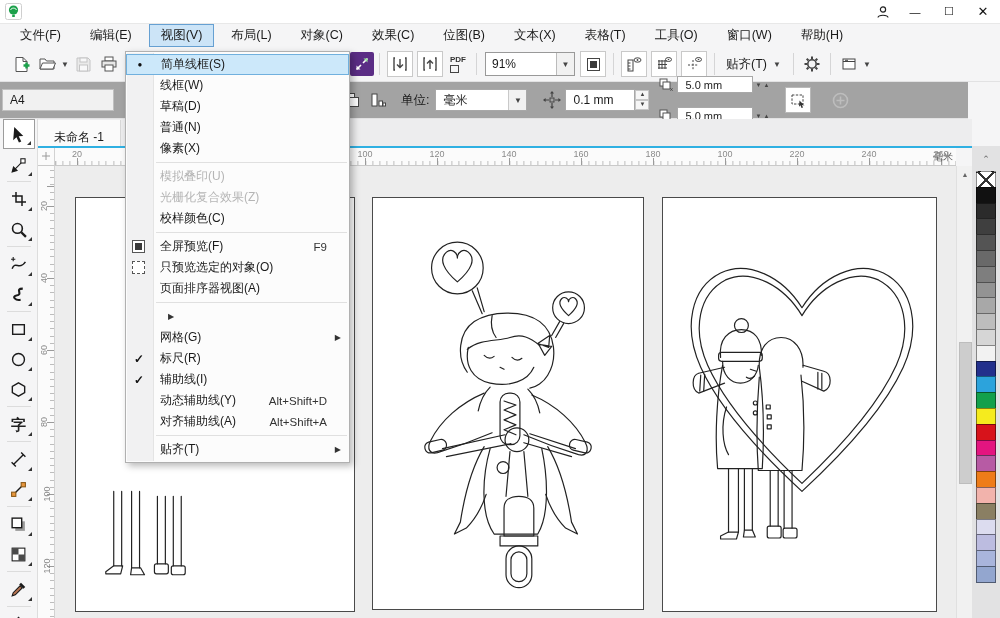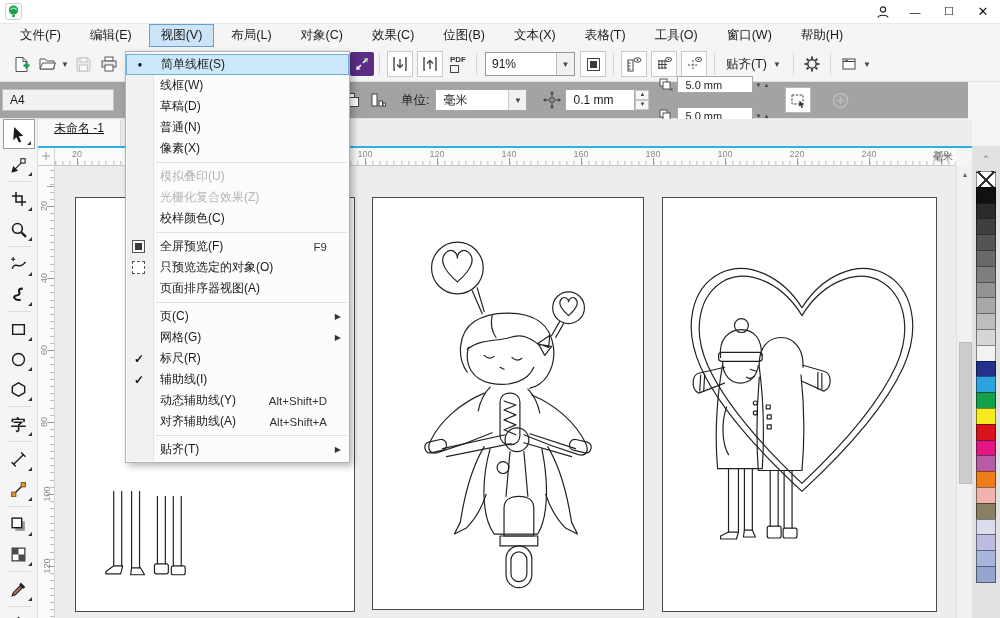--- a/index.html
+++ b/index.html
@@ -61,22 +61,22 @@
                  background:#f6f6f6;height:10px;box-sizing:border-box;}
   .dup-wrap{display:flex;flex-direction:column;gap:14px;margin-left:10px;flex:none;}
   .dup-row{display:flex;align-items:center;height:17px;}
   .dup-row .field{height:17px;width:76px;font-size:11px;}
   .dup-row .mini-spin{font-size:6px;color:#444;margin-left:2px;letter-spacing:2px;}
   .pb-btn{width:26px;height:26px;display:flex;align-items:center;justify-content:center;flex:none;}
   .pb-btn.framed{border:1px solid #b9b9b9;background:#fff;width:24px;height:24px;}
 
   
   #tabrow{left:38px;top:119px;width:934px;height:27px;background:#ededee;display:flex;align-items:flex-end;}
-  .doc-tab{height:26px;display:flex;align-items:flex-start;padding:0 16px;font-size:12px;
-           border-right:1px solid #d8d8d8;background:#ededee;text-decoration:underline;}
+  .doc-tab{height:26px;display:flex;align-items:flex-end;padding:0 16px;font-size:12px;
+           border-right:1px solid #d8d8d8;background:#ededee;}
   .doc-tab.active{background:#fafafa;}
   #tab-underline{left:38px;top:146px;width:934px;height:2px;background:#2fb0e2;}
 
   
   #ruler-corner{left:38px;top:148px;width:17px;height:18px;background:#fbfbfb;
                 border-right:1px solid #d2d2d2;border-bottom:1px solid #c9c9c9;box-sizing:border-box;}
   #ruler-corner svg{display:block;margin:3px auto;}
   #hruler{left:55px;top:148px;width:901px;height:18px;background:#fbfbfb;
           border-bottom:1px solid #c9c9c9;box-sizing:border-box;}
   #hruler .minor,#hruler .major{position:absolute;left:0;right:0;bottom:0;}
@@ -698,21 +698,20 @@
         <span class="vm-icon ico-preview"></span>
         <span class="vm-label">只预览选定的对象(O)</span>
       </div>
       <div class="vm-item">
         <span class="vm-icon"></span>
         <span class="vm-label">页面排序器视图(A)</span>
       </div>
       <div class="vm-sep"></div>
       <div class="vm-item">
         <span class="vm-icon"></span>
-        <span class="vm-label">页(C)</span>
         <span class="vm-arrow">▶</span>
       </div>
       <div class="vm-item">
         <span class="vm-icon"></span>
         <span class="vm-label">网格(G)</span>
         <span class="vm-arrow">▶</span>
       </div>
       <div class="vm-item">
         <span class="vm-icon chk">✓</span>
         <span class="vm-label">标尺(R)</span>

